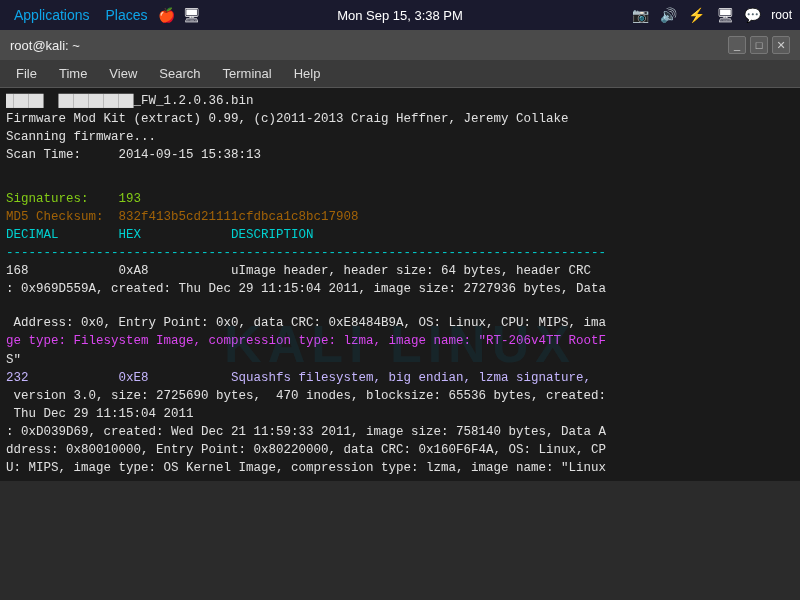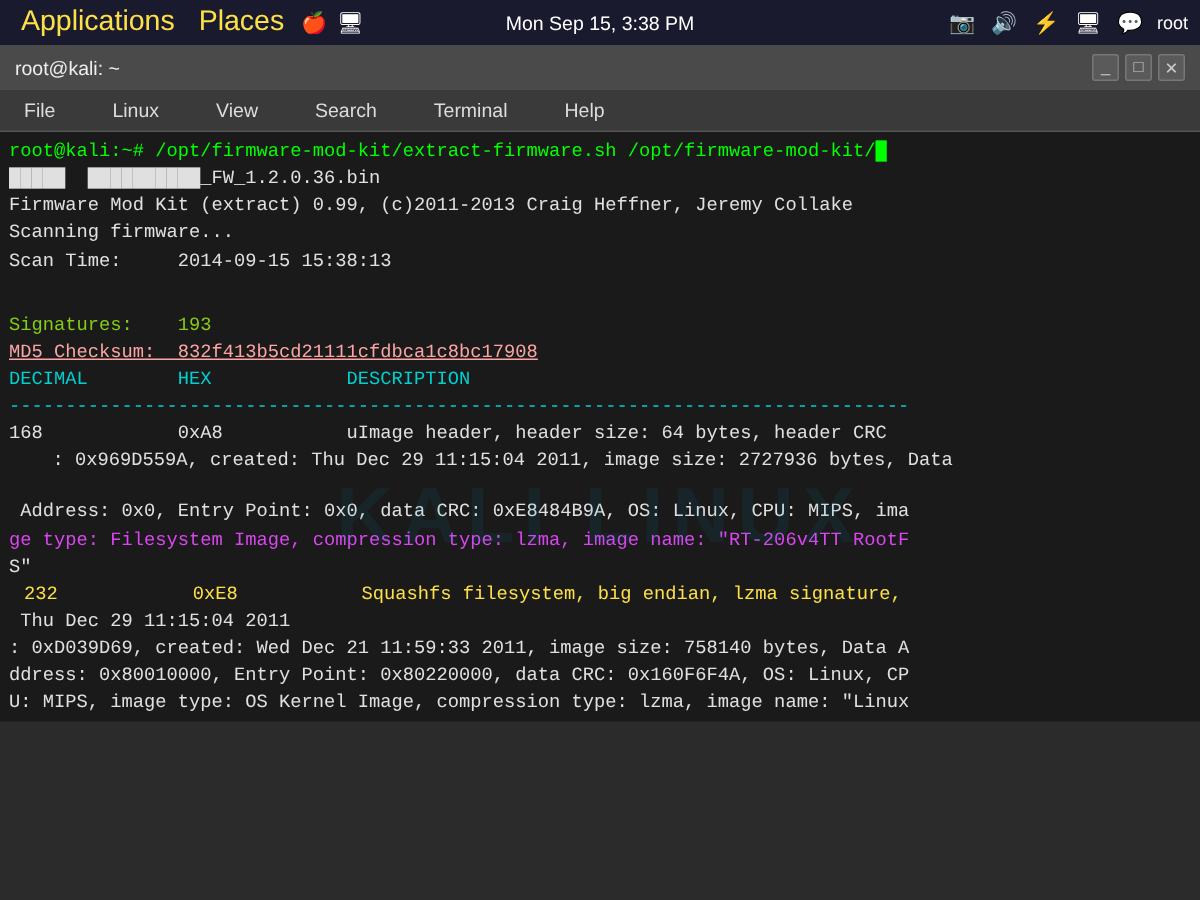--- a/index.html
+++ b/index.html
@@ -15,24 +15,24 @@
       justify-content: space-between;
       padding: 0 8px;
       color: #ffffff;
       font-size: 13px;
     }
     #system-bar-left { display: flex; gap: 4px; align-items: center; }
     #system-bar-center { position: absolute; left: 50%; transform: translateX(-50%); font-size: 13px; color: #fff; }
     #system-bar-right { display: flex; align-items: center; gap: 8px; font-size: 12px; }
 
     .sysbar-btn {
-      color: #fde047;
+      color: #0ea5e9;
       cursor: pointer;
       padding: 2px 6px;
-      font-size: 19px;
+      font-size: 14px;
     }
     .sysbar-icon {
       width: 20px; height: 20px;
       display: inline-flex; align-items: center; justify-content: center;
       font-size: 14px;
     }
 
     
     #window {
       width: 800px;
@@ -65,21 +65,21 @@
       cursor: pointer;
     }
 
     
     #menu-bar {
       height: 28px;
       background: #3a3a3a;
       display: flex;
       align-items: center;
       padding: 0 6px;
-      gap: 18px;
+      gap: 2px;
       border-bottom: 1px solid #555;
     }
     .menu-item {
       color: #ddd;
       font-size: 13px;
       padding: 3px 10px;
       cursor: pointer;
     }
 
     
@@ -128,47 +128,47 @@
     <span>root@kali: ~</span>
     <div id="title-bar-buttons">
       <div class="title-btn">_</div>
       <div class="title-btn">□</div>
       <div class="title-btn">✕</div>
     </div>
   </div>
 
   <div id="menu-bar">
     <span class="menu-item">File</span>
-    <span class="menu-item">Linux</span>
+    <span class="menu-item">Time</span>
     <span class="menu-item">View</span>
     <span class="menu-item">Search</span>
     <span class="menu-item">Terminal</span>
     <span class="menu-item">Help</span>
   </div>
 
   <div id="terminal-wrapper">
     <div style="position:absolute;top:50%;left:50%;transform:translate(-50%,-50%);pointer-events:none;user-select:none;font-size:52px;font-weight:900;color:rgba(0,150,200,0.09);font-family:sans-serif;letter-spacing:6px;white-space:nowrap;z-index:0;">KALI LINUX</div>
     <div id="terminal">
-        <div class="term-line" style="color: rgb(0, 255, 0);">root@kali:~# /opt/firmware-mod-kit/extract-firmware.sh /opt/firmware-mod-kit/█</div>
         <div class="term-line" style="color: rgb(224, 224, 224);">█████  ██████████_FW_1.2.0.36.bin</div>
         <div class="term-line" style="color: rgb(224, 224, 224);">Firmware Mod Kit (extract) 0.99, (c)2011-2013 Craig Heffner, Jeremy Collake</div>
         <div class="term-line" style="color: rgb(224, 224, 224);"></div>
         <div class="term-line" style="color: rgb(224, 224, 224);">Scanning firmware...</div>
         <div class="term-line" style="color: rgb(224, 224, 224);"></div>
         <div class="term-line" style="color: rgb(224, 224, 224);">Scan Time:     2014-09-15 15:38:13</div>
         <div class="term-line" style="color: #84cc16; margin-top: 25px;">Signatures:    193</div>
-        <div class="term-line" style="color: #fca5a5; text-decoration: underline;">MD5 Checksum:  832f413b5cd21111cfdbca1c8bc17908</div>
+        <div class="term-line" style="color: #a16207;">MD5 Checksum:  832f413b5cd21111cfdbca1c8bc17908</div>
         <div class="term-line" style="color: rgb(224, 224, 224);"></div>
         <div class="term-line" style="color: rgb(0, 208, 208);">DECIMAL        HEX            DESCRIPTION</div>
         <div class="term-line" style="color: rgb(0, 208, 208);">--------------------------------------------------------------------------------</div>
         <div class="term-line" style="color: rgb(224, 224, 224);">168            0xA8           uImage header, header size: 64 bytes, header CRC</div>
-        <div class="term-line" style="color: rgb(224, 224, 224); margin-left: 29px;">: 0x969D559A, created: Thu Dec 29 11:15:04 2011, image size: 2727936 bytes, Data</div>
+        <div class="term-line" style="color: rgb(224, 224, 224);">: 0x969D559A, created: Thu Dec 29 11:15:04 2011, image size: 2727936 bytes, Data</div>
         <div class="term-line" style="color: rgb(224, 224, 224); margin-top: 16px;"> Address: 0x0, Entry Point: 0x0, data CRC: 0xE8484B9A, OS: Linux, CPU: MIPS, ima</div>
         <div class="term-line" style="color: #d946ef;">ge type: Filesystem Image, compression type: lzma, image name: "RT-206v4TT RootF</div>
         <div class="term-line" style="color: rgb(224, 224, 224);">S"</div>
-        <div class="term-line" style="color: #fde047; margin-left: 10px;">232            0xE8           Squashfs filesystem, big endian, lzma signature,</div>
+        <div class="term-line" style="color: #c4b5fd;">232            0xE8           Squashfs filesystem, big endian, lzma signature,</div>
+        <div class="term-line" style="color: rgb(224, 224, 224);"> version 3.0, size: 2725690 bytes,  470 inodes, blocksize: 65536 bytes, created:</div>
         <div class="term-line" style="color: rgb(224, 224, 224);"> Thu Dec 29 11:15:04 2011</div>
         <div class="term-line" style="color: rgb(224, 224, 224);">: 0xD039D69, created: Wed Dec 21 11:59:33 2011, image size: 758140 bytes, Data A</div>
         <div class="term-line" style="color: rgb(224, 224, 224);">ddress: 0x80010000, Entry Point: 0x80220000, data CRC: 0x160F6F4A, OS: Linux, CP</div>
         <div class="term-line" style="color: rgb(224, 224, 224);">U: MIPS, image type: OS Kernel Image, compression type: lzma, image name: "Linux</div>
       </div>
   </div>
 </div>
 
 </body></html>

